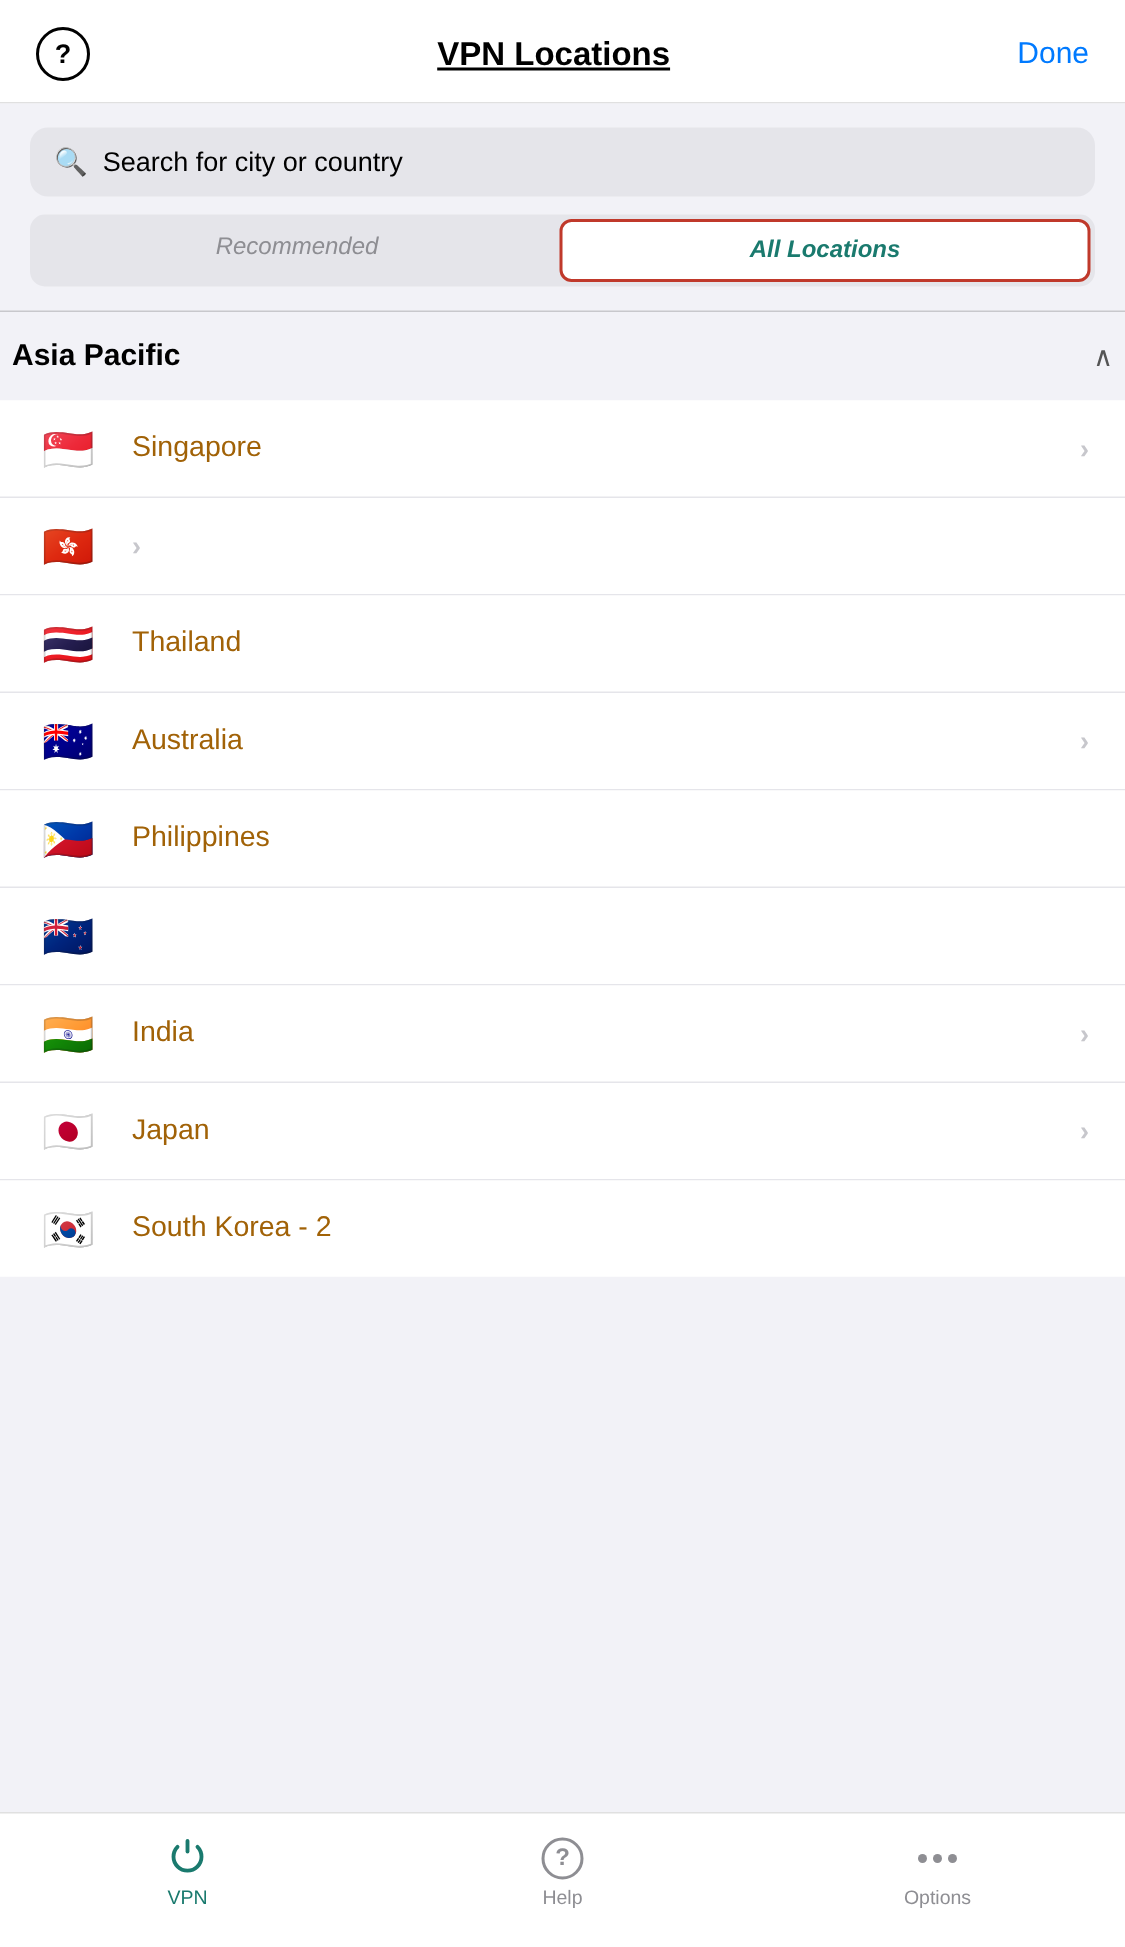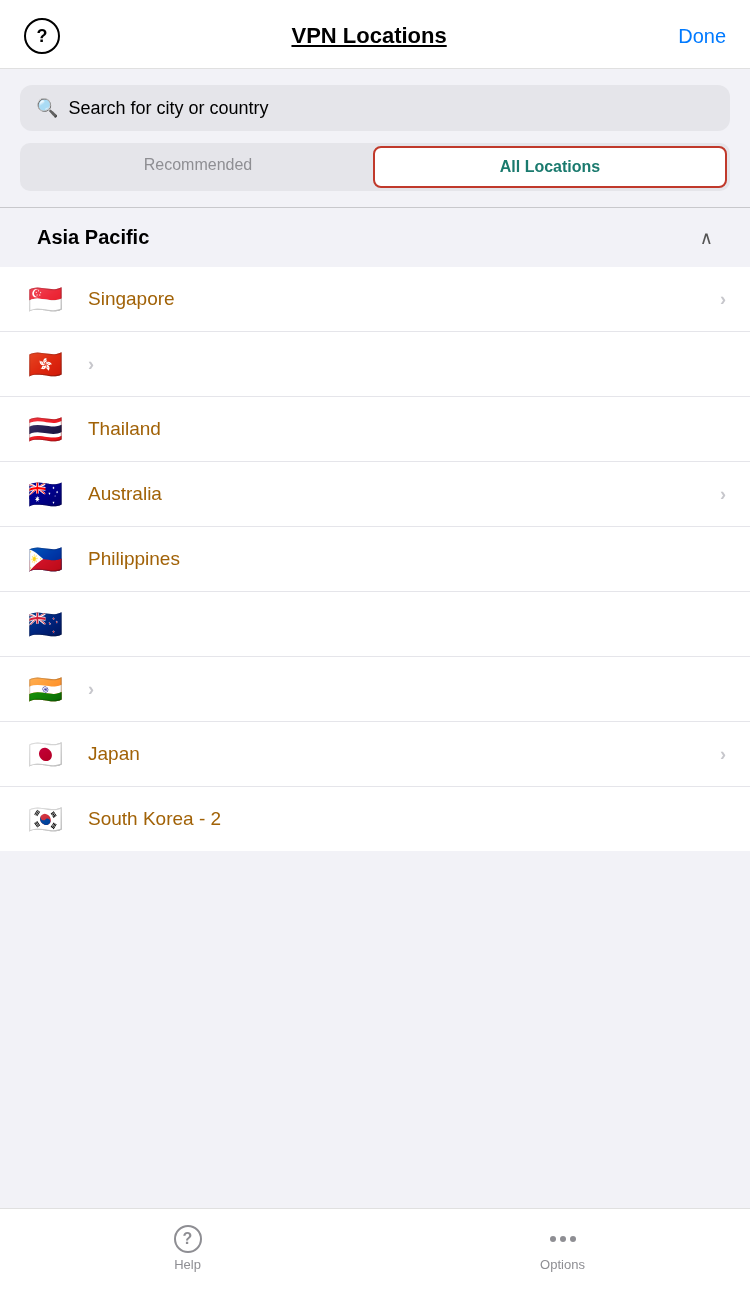--- a/index.html
+++ b/index.html
@@ -88,20 +88,21 @@
 
     .tab-item {
       flex: 1;
       text-align: center;
       padding: 10px 0;
       font-size: 16px;
       font-weight: 500;
       color: #8e8e93;
       border-radius: 8px;
       cursor: pointer;
+      font-style: italic;
     }
 
     .tab-item.active {
       background: #fff;
       color: #1a7a6e;
       font-weight: 600;
       border: 2.5px solid #c0392b;
     }
 
     
@@ -109,21 +110,21 @@
       height: 1px;
       background: #c8c8cc;
       margin: 0;
     }
 
     
     .region-header {
       display: flex;
       align-items: center;
       justify-content: space-between;
-      padding: 18px 37px;
+      padding: 18px 8px;
       background: #f2f2f7;
     }
 
     .region-title {
       font-size: 20px;
       font-weight: 700;
       color: #000;
     }
 
     .chevron-up {
@@ -284,39 +285,47 @@
       <div class="flag">🇵🇭</div>
       <span class="location-name">Philippines</span>
     </div>
 
     <div class="location-item">
       <div class="flag">🇳🇿</div>
     </div>
 
     <div class="location-item">
       <div class="flag">🇮🇳</div>
+      <span class="location-name">India</span>
       <span class="chevron-right">›</span>
     </div>
 
     <div class="location-item">
       <div class="flag">🇯🇵</div>
       <span class="location-name">Japan</span>
       <span class="chevron-right">›</span>
     </div>
 
     <div class="location-item">
       <div class="flag">🇰🇷</div>
       <span class="location-name">South Korea - 2</span>
     </div>
 
   </div>
 </div>
 
 <div class="bottom-bar">
 
+  <div class="bottom-tab active">
+    <svg class="power-icon-svg" viewBox="0 0 24 24" fill="none" stroke="#1a7a6e" stroke-width="2.2" stroke-linecap="round" stroke-linejoin="round">
+      <path d="M12 2v6"></path>
+      <path d="M6.3 5.3A8 8 0 1 0 17.7 5.3"></path>
+    </svg>
+    <span class="bottom-tab-label">VPN</span>
+  </div>
 
   <div class="bottom-tab">
     <div style="width:28px;height:28px;border:2.2px solid #8e8e93;border-radius:50%;display:flex;align-items:center;justify-content:center;font-size:16px;color:#8e8e93;font-weight:bold;">?</div>
     <span class="bottom-tab-label">Help</span>
   </div>
 
   <div class="bottom-tab">
     <div style="display:flex;gap:4px;align-items:center;height:28px;">
       <span style="width:6px;height:6px;border-radius:50%;background:#8e8e93;display:block;"></span>
       <span style="width:6px;height:6px;border-radius:50%;background:#8e8e93;display:block;"></span>

